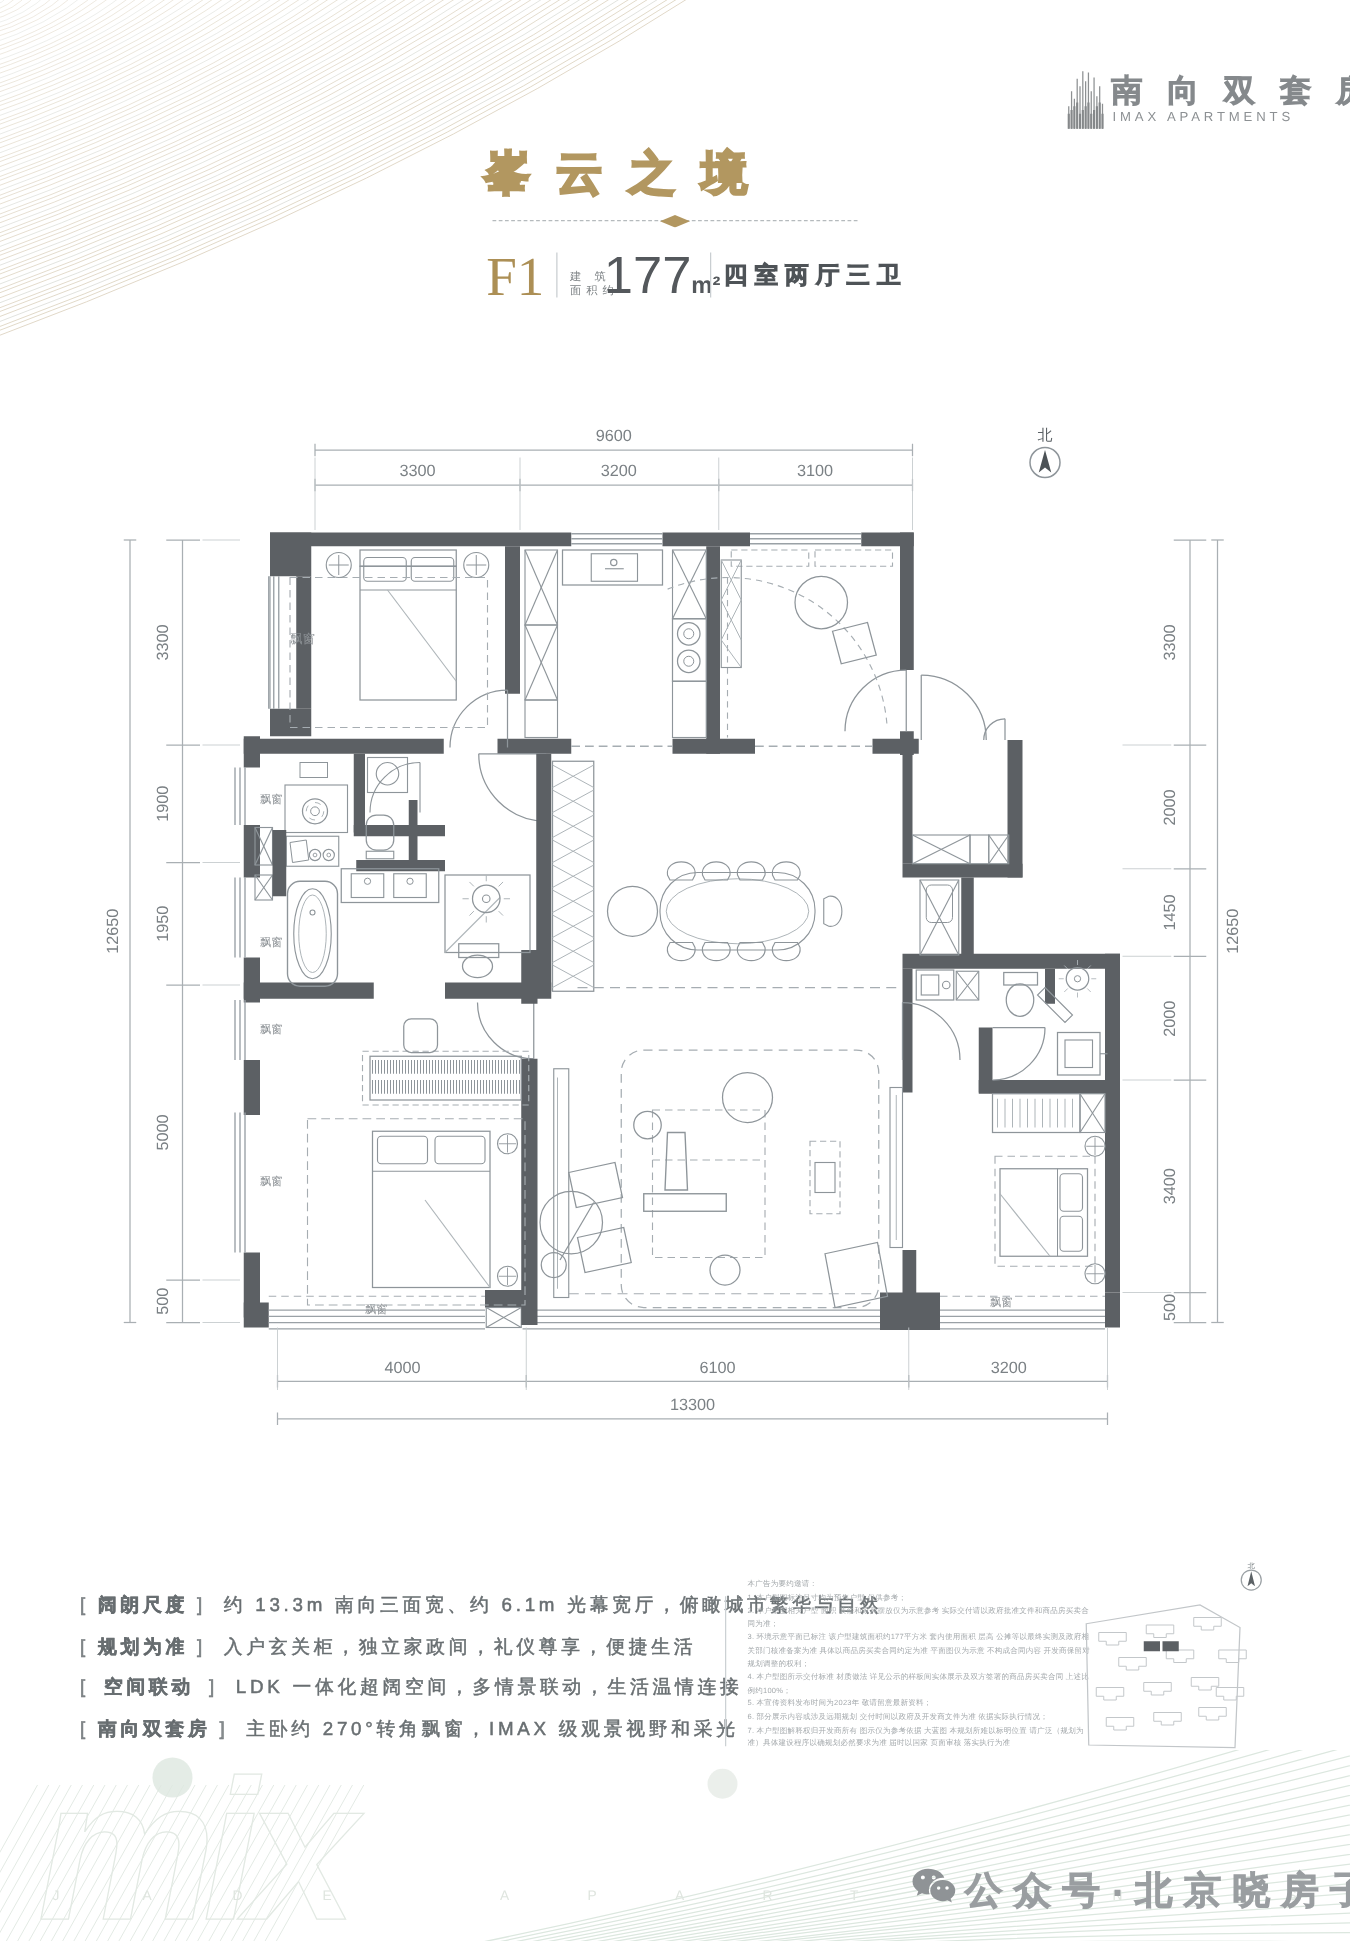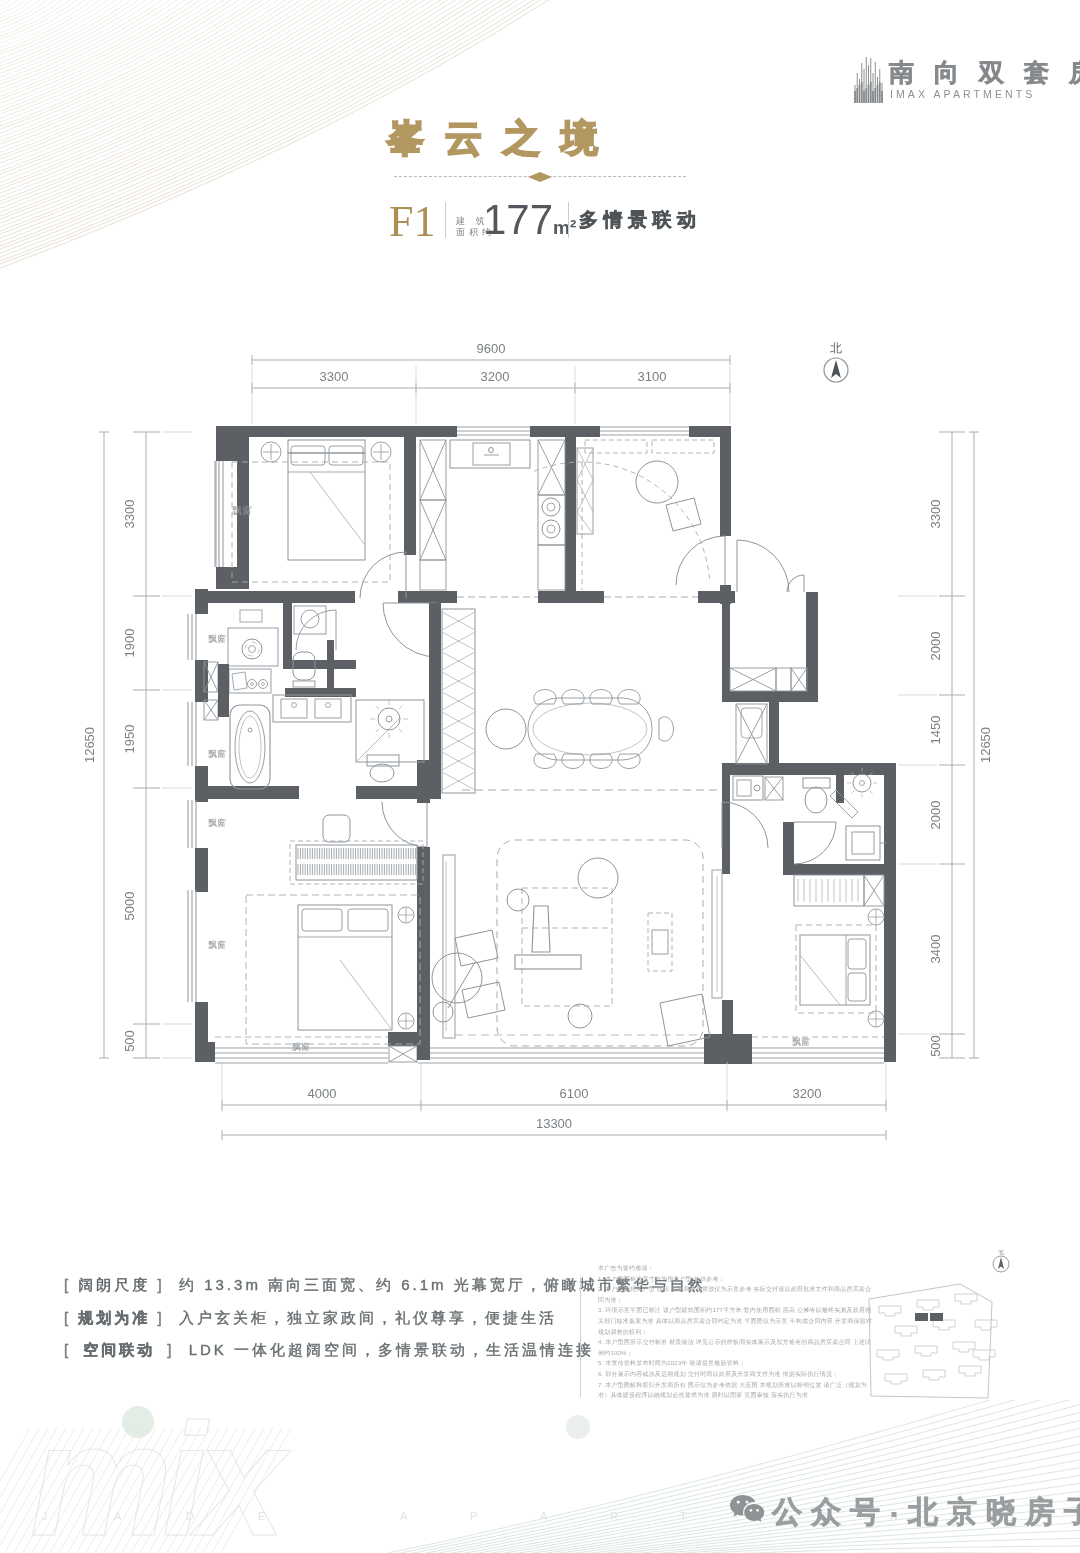--- a/index.html
+++ b/index.html
@@ -135,21 +135,21 @@
 <div class="abs" style="left:389px;top:196px;font-family:'Liberation Serif',serif;font-size:44px;color:#ac8f55;text-align:center;">F1</div>
 
 <div class="abs" style="left:445px;top:202px;width:1px;height:36px;background:#c9ced1;"></div>
 
 <div class="abs" style="left:456px;top:206px;font-size:9px;color:#7c8184;letter-spacing:4px;line-height:11px;margin-top:10px;">建 筑<br>面积约</div>
 
 <div class="abs" style="left:483px;top:196px;font-size:42px;color:#54585c;letter-spacing:0px;">177<span style="font-size:19px;font-weight:bold;">m²</span></div>
 
 <div class="abs" style="left:568px;top:202px;width:1px;height:36px;background:#c9ced1;"></div>
 
-<div class="abs" style="left:579px;top:207px;font-size:19px;color:#4e5357;letter-spacing:5.5px;-webkit-text-stroke:1.4px #4e5357;">多情景联动</div>
+<div class="abs" style="left:579px;top:207px;font-size:19px;color:#4e5357;letter-spacing:5.5px;-webkit-text-stroke:1.4px #4e5357;">四室两厅三卫</div>
 
 <svg id="plan" class="abs" style="left:0;top:0" width="1080" height="1553" viewBox="0 0 1080 1553">
 <g>
       <line x1="252" y1="360" x2="730" y2="360" stroke="#a9afb3" stroke-width="1"></line>
       <line x1="252" y1="355" x2="252" y2="365" stroke="#a9afb3" stroke-width="1"></line>
       <line x1="730" y1="355" x2="730" y2="365" stroke="#a9afb3" stroke-width="1"></line>
       <text x="491" y="353" font-size="13" fill="#7b8185" text-anchor="middle">9600</text>
       <line x1="252" y1="388" x2="730" y2="388" stroke="#a9afb3" stroke-width="1"></line>
       <line x1="252" y1="383" x2="252" y2="393" stroke="#a9afb3" stroke-width="1"></line>
       <line x1="416" y1="383" x2="416" y2="393" stroke="#a9afb3" stroke-width="1"></line>
@@ -834,23 +834,24 @@
       <line x1="898" y1="765" x2="937" y2="765" stroke="#c5cacd" stroke-width="0.7"></line>
       <line x1="898" y1="864" x2="937" y2="864" stroke="#c5cacd" stroke-width="0.7"></line>
       <line x1="898" y1="1034" x2="937" y2="1034" stroke="#c5cacd" stroke-width="0.7"></line>
     </g>
     <g>
       <line x1="462" y1="790" x2="720" y2="790" stroke="#a6adb2" stroke-width="1" stroke-dasharray="8 5"></line>
     </g>
 </svg>
 
 <div class="abs" style="left:64px;top:1269px;font-size:15px;color:#696f72;line-height:32.5px;white-space:nowrap;letter-spacing:3px;-webkit-text-stroke:0.4px #696f72;">
-<div><span style="color:#878c8f;">[</span><span style="color:#4a4f52;font-weight:normal;"> 阔朗尺度 </span><span style="color:#878c8f;">]</span>&nbsp; 约 13.3m 南向三面宽、约 6.1m 光幕宽厅，俯瞰城市繁华与自然</div>
+<div><span style="color:#878c8f;">[</span><span style="color:#4a4f52;font-weight:bold;"> 阔朗尺度 </span><span style="color:#878c8f;">]</span>&nbsp; 约 13.3m 南向三面宽、约 6.1m 光幕宽厅，俯瞰城市繁华与自然</div>
 <div><span style="color:#878c8f;">[</span><span style="color:#4a4f52;font-weight:bold;"> 规划为准 </span><span style="color:#878c8f;">]</span>&nbsp; 入户玄关柜，独立家政间，礼仪尊享，便捷生活</div>
 <div><span style="color:#878c8f;">[</span><span style="color:#4a4f52;font-weight:bold;font-family:Liberation Mono, monospace;"> 空间联动 </span><span style="color:#878c8f;">]</span>&nbsp; LDK 一体化超阔空间，多情景联动，生活温情连接</div>
+<div><span style="color:#878c8f;">[</span><span style="color:#4a4f52;font-weight:bold;"> 南向双套房 </span><span style="color:#878c8f;">]</span>&nbsp; 主卧约 270°转角飘窗，IMAX 级观景视野和采光</div>
 </div>
 
 <div class="abs" style="left:580px;top:1277px;width:1px;height:120px;background:#ccd1d4;"></div>
 
 <div class="abs" style="left:598px;top:1263px;width:278px;font-size:6px;color:#a4a9ac;line-height:10.6px;letter-spacing:0.2px;">
 本广告为要约邀请：<br>
 1. 本户型图标注尺寸均为预售户型 仅供参考；<br>
 2. 本户型图相关户型 面积 装修和家具摆放仅为示意参考 实际交付请以政府批准文件和商品房买卖合同为准；<br>
 3. 环境示意平面已标注 该户型建筑面积约177平方米 套内使用面积 层高 公摊等以最终实测及政府相关部门核准备案为准 具体以商品房买卖合同约定为准 平面图仅为示意 不构成合同内容 开发商保留对规划调整的权利；<br>
 4. 本户型图所示交付标准 材质做法 详见公示的样板间实体展示及双方签署的商品房买卖合同 上述比例约100%；<br>

